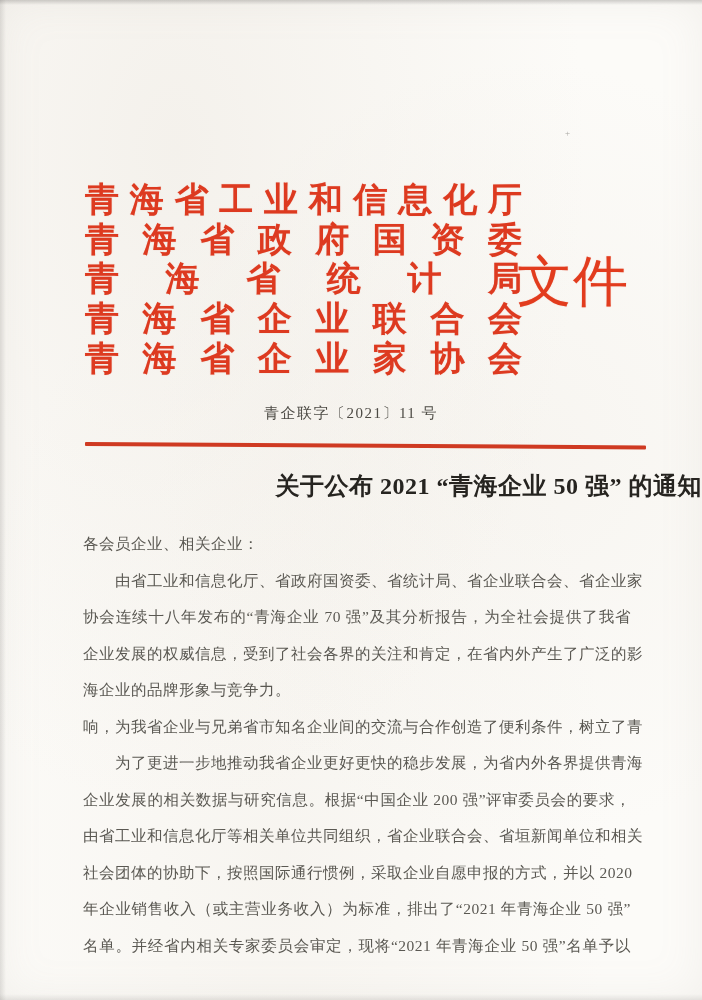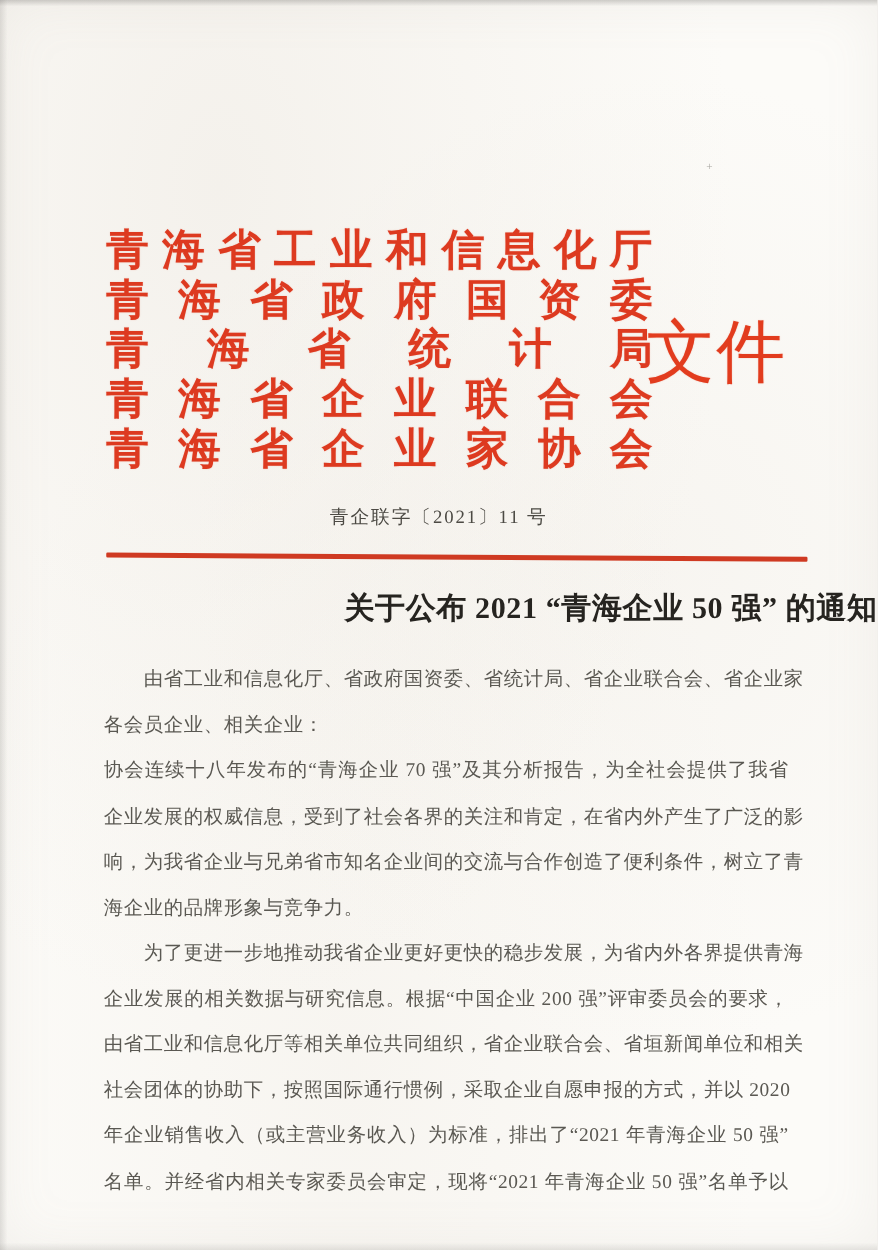--- a/index.html
+++ b/index.html
@@ -134,26 +134,26 @@
 
   <div class="doc-label">文件</div>
 
   <div class="doc-number">青企联字〔2021〕11 号</div>
 
   <div class="red-divider"></div>
 
   <div class="doc-title">关于公布 2021 “青海企业 50 强” 的通知</div>
 
   <div class="body-block">
+    <div class="body-line jleft">各会员企业、相关企业：</div>
     <div class="body-line jfull">　　由省工业和信息化厅、省政府国资委、省统计局、省企业联合会、省企业家</div>
-    <div class="body-line jleft">各会员企业、相关企业：</div>
     <div class="body-line jfull">协会连续十八年发布的“青海企业 70 强”及其分析报告，为全社会提供了我省</div>
     <div class="body-line jfull">企业发展的权威信息，受到了社会各界的关注和肯定，在省内外产生了广泛的影</div>
+    <div class="body-line jleft">海企业的品牌形象与竞争力。</div>
     <div class="body-line jfull">响，为我省企业与兄弟省市知名企业间的交流与合作创造了便利条件，树立了青</div>
-    <div class="body-line jleft">海企业的品牌形象与竞争力。</div>
     <div class="body-line jfull">　　为了更进一步地推动我省企业更好更快的稳步发展，为省内外各界提供青海</div>
     <div class="body-line jfull">企业发展的相关数据与研究信息。根据“中国企业 200 强”评审委员会的要求，</div>
     <div class="body-line jfull">由省工业和信息化厅等相关单位共同组织，省企业联合会、省垣新闻单位和相关</div>
     <div class="body-line jfull">社会团体的协助下，按照国际通行惯例，采取企业自愿申报的方式，并以 2020</div>
     <div class="body-line jfull">年企业销售收入（或主营业务收入）为标准，排出了“2021 年青海企业 50 强”</div>
     <div class="body-line jfull">名单。并经省内相关专家委员会审定，现将“2021 年青海企业 50 强”名单予以</div>
   </div>
 </div>
 
 </body></html>

